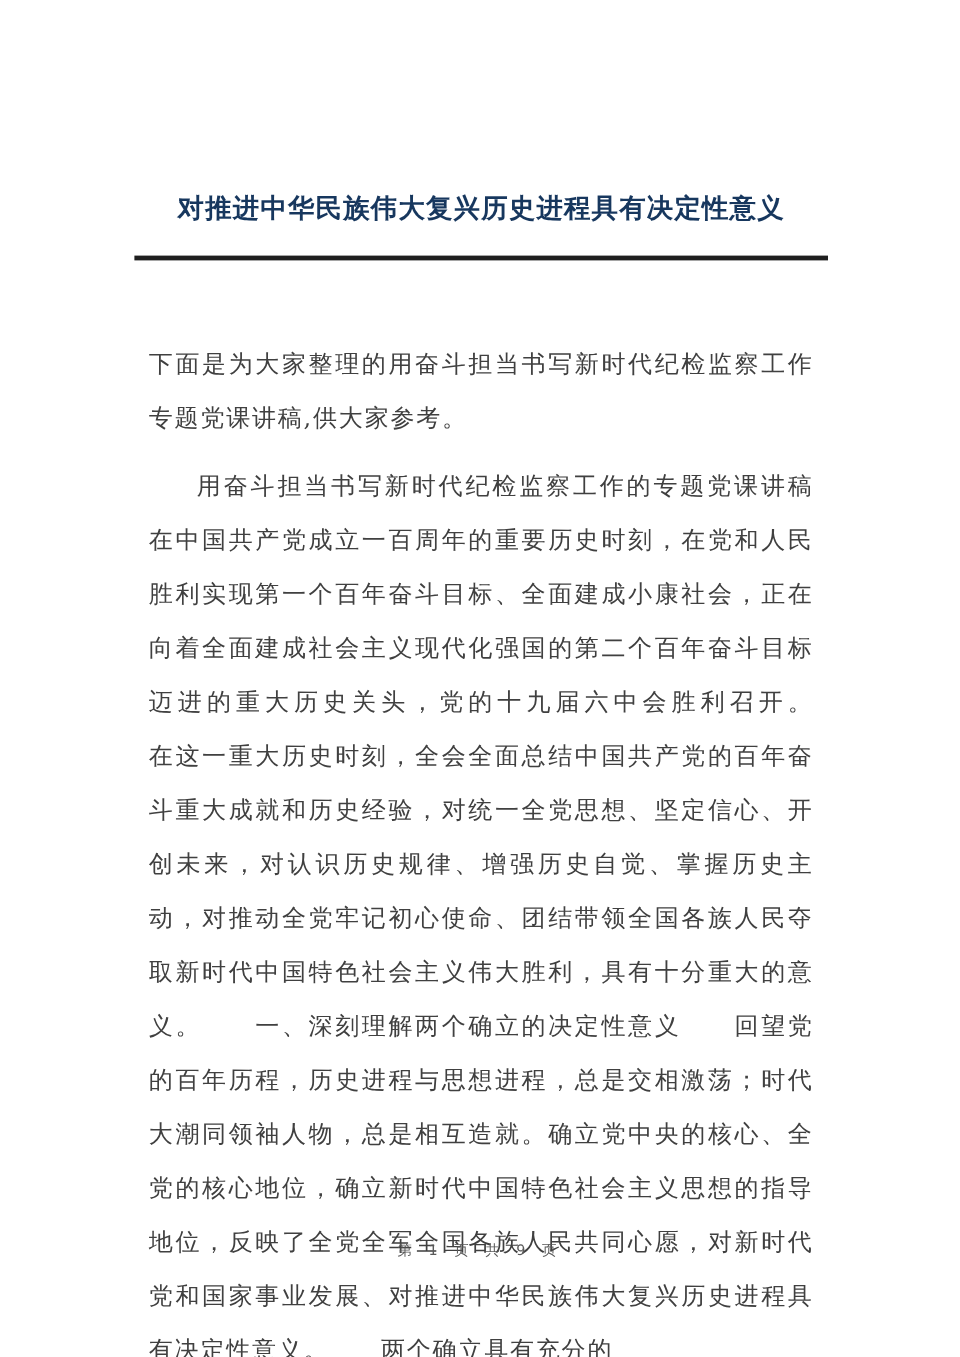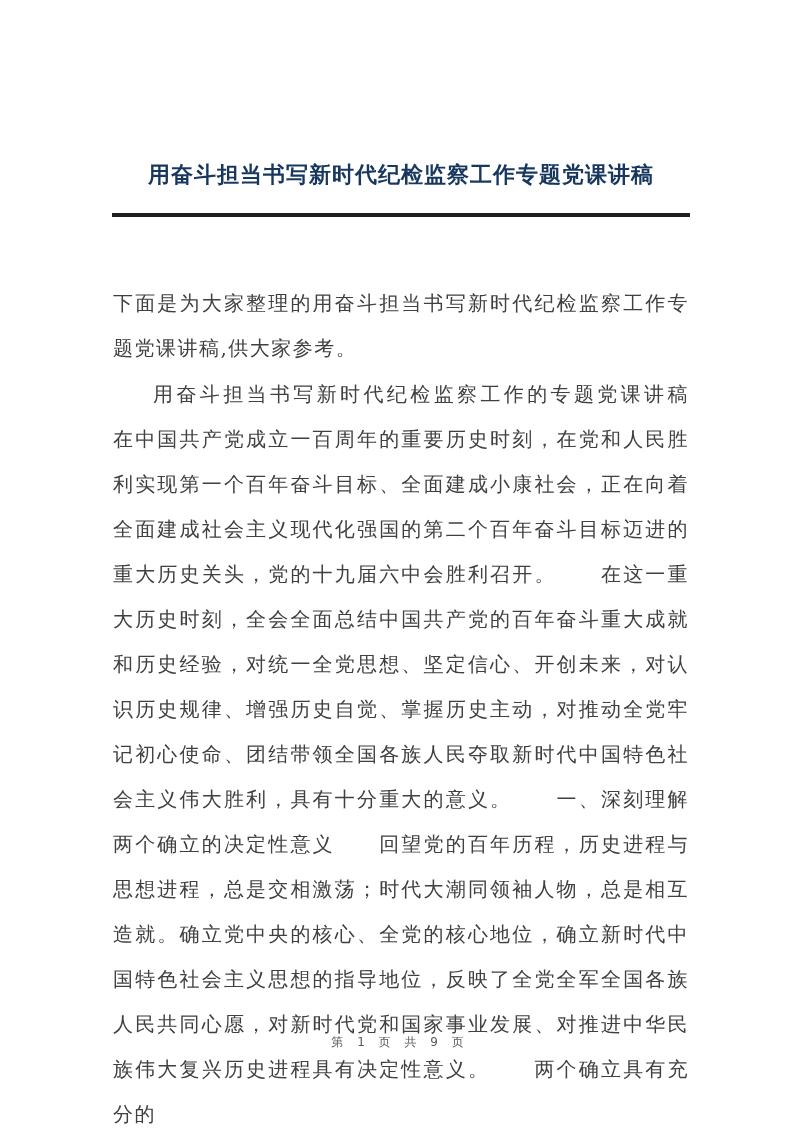--- a/index.html
+++ b/index.html
@@ -38,40 +38,40 @@
   }
   .body-text {
     margin-top: 64px;
     font-size: 20px;
     color: #404040;
     line-height: 45px;
     letter-spacing: 1.5px;
     text-align: justify;
     text-justify: inter-character;
   }
-  .para { margin: 1px; }
+  .para { margin: 12px; }
   .para.indent { text-indent: 2em; }
   .page-footer {
     position: absolute;
     left: 0;
     right: 0;
     bottom: 80px;
     text-align: center;
     font-family: "DejaVu Sans", "Liberation Sans", sans-serif;
     font-size: 12px;
     color: #595959;
     letter-spacing: 5px;
   }
 </style>
 </head>
 <body>
 
 <div class="page">
   <div class="content">
-    <h1 class="doc-title">用奋斗担当书写新时代纪检监察工作专题党课讲稿</h1>
+    <h1 class="doc-title">对推进中华民族伟大复兴历史进程具有决定性意义</h1>
     <hr class="title-rule">
     <div class="body-text">
       <p class="para">下面是为大家整理的用奋斗担当书写新时代纪检监察工作专题党课讲稿,供大家参考。</p>
       <p class="para indent">用奋斗担当书写新时代纪检监察工作的专题党课讲稿　　在中国共产党成立一百周年的重要历史时刻，在党和人民胜利实现第一个百年奋斗目标、全面建成小康社会，正在向着全面建成社会主义现代化强国的第二个百年奋斗目标迈进的重大历史关头，党的十九届六中会胜利召开。　　在这一重大历史时刻，全会全面总结中国共产党的百年奋斗重大成就和历史经验，对统一全党思想、坚定信心、开创未来，对认识历史规律、增强历史自觉、掌握历史主动，对推动全党牢记初心使命、团结带领全国各族人民夺取新时代中国特色社会主义伟大胜利，具有十分重大的意义。　　一、深刻理解两个确立的决定性意义　　回望党的百年历程，历史进程与思想进程，总是交相激荡；时代大潮同领袖人物，总是相互造就。确立党中央的核心、全党的核心地位，确立新时代中国特色社会主义思想的指导地位，反映了全党全军全国各族人民共同心愿，对新时代党和国家事业发展、对推进中华民族伟大复兴历史进程具有决定性意义。　　两个确立具有充分的</p>
     </div>
   </div>
   <div class="page-footer">
     <span>第 1 页 共 9 页</span>
   </div>
 </div>

